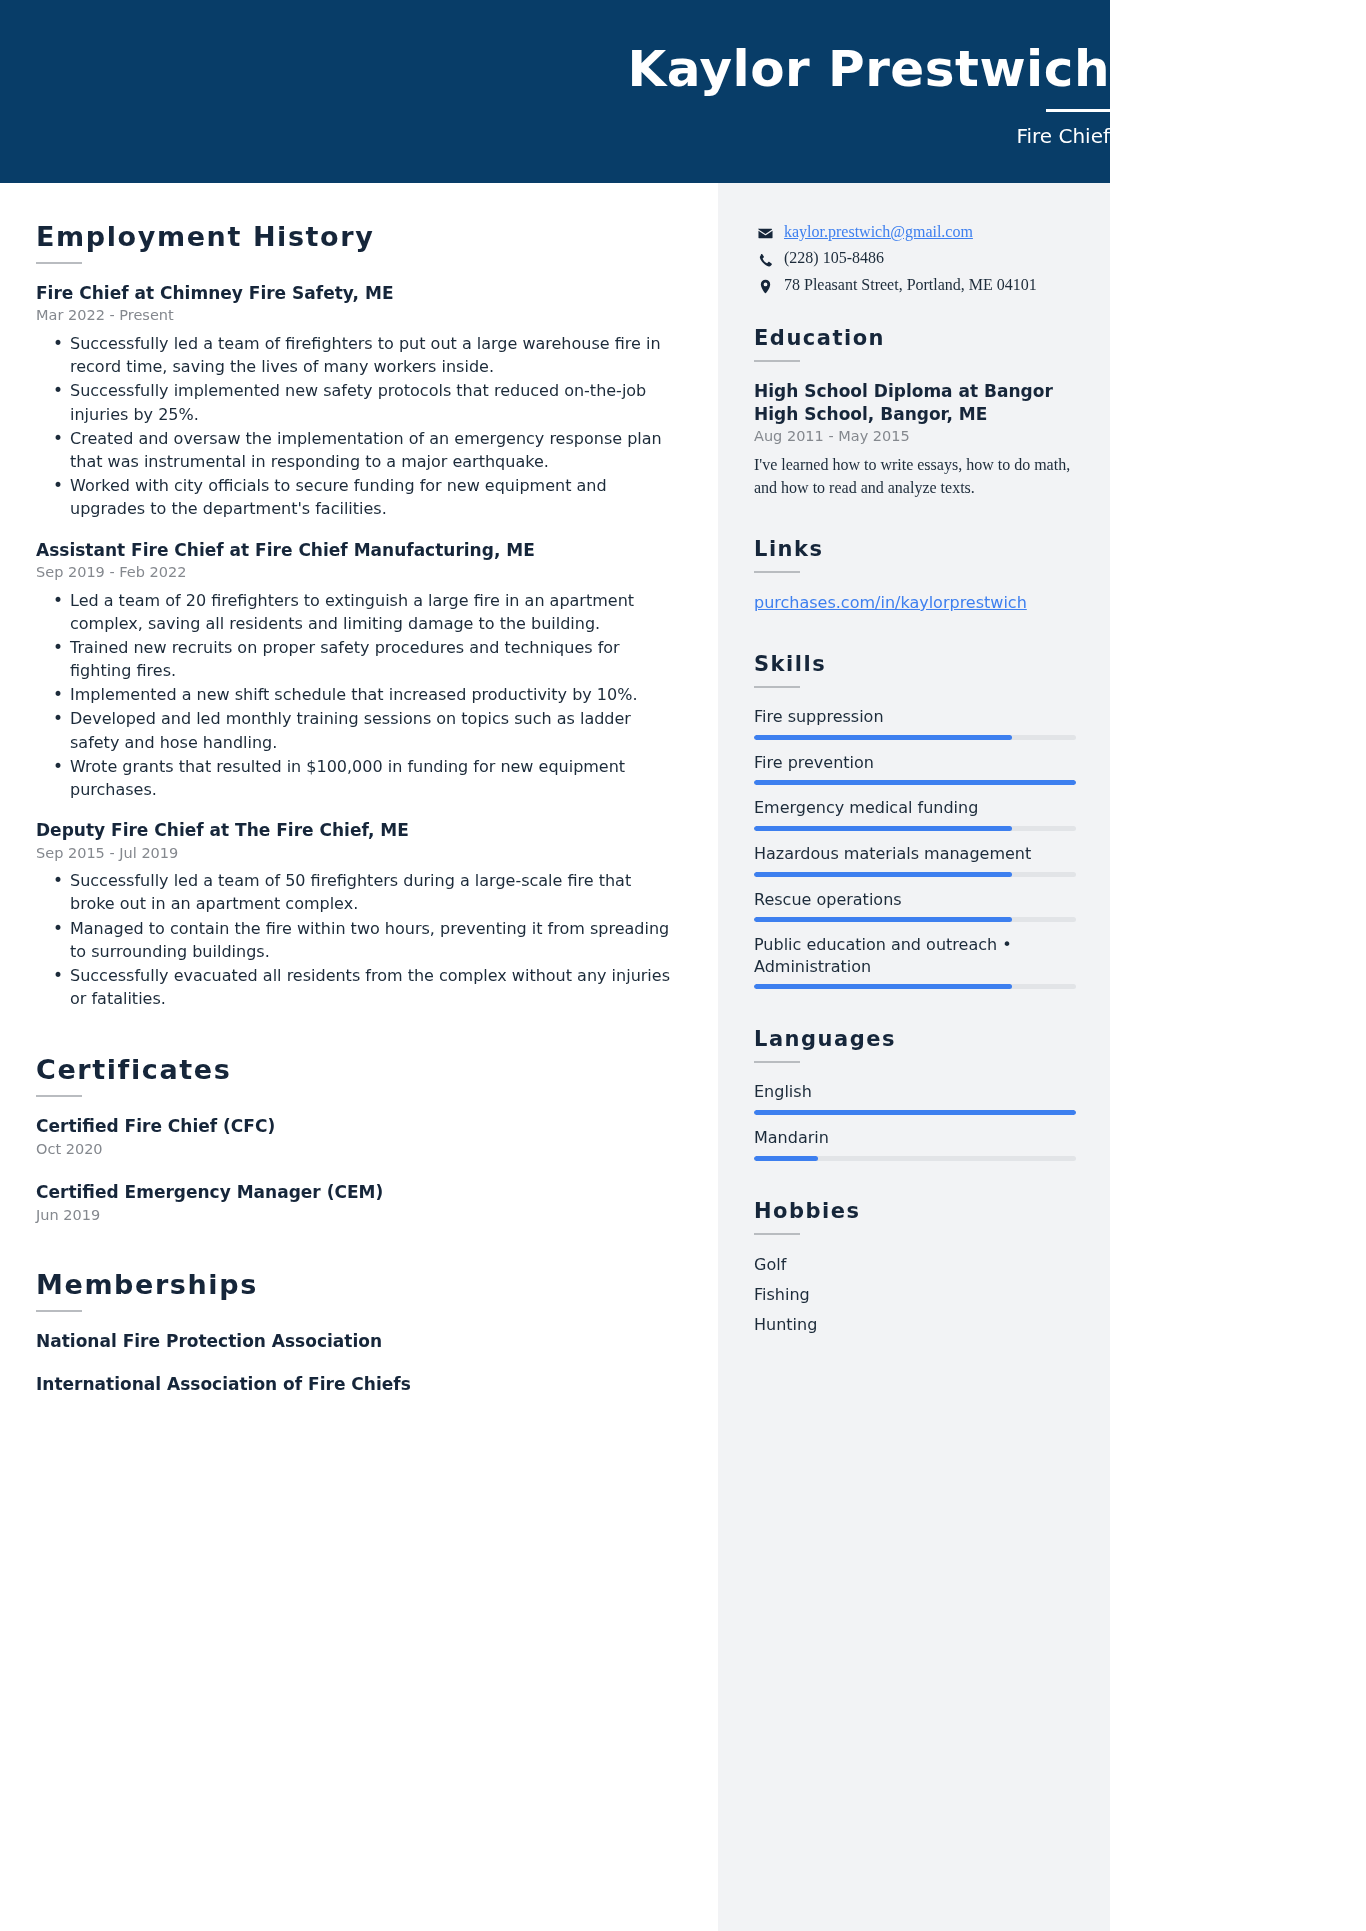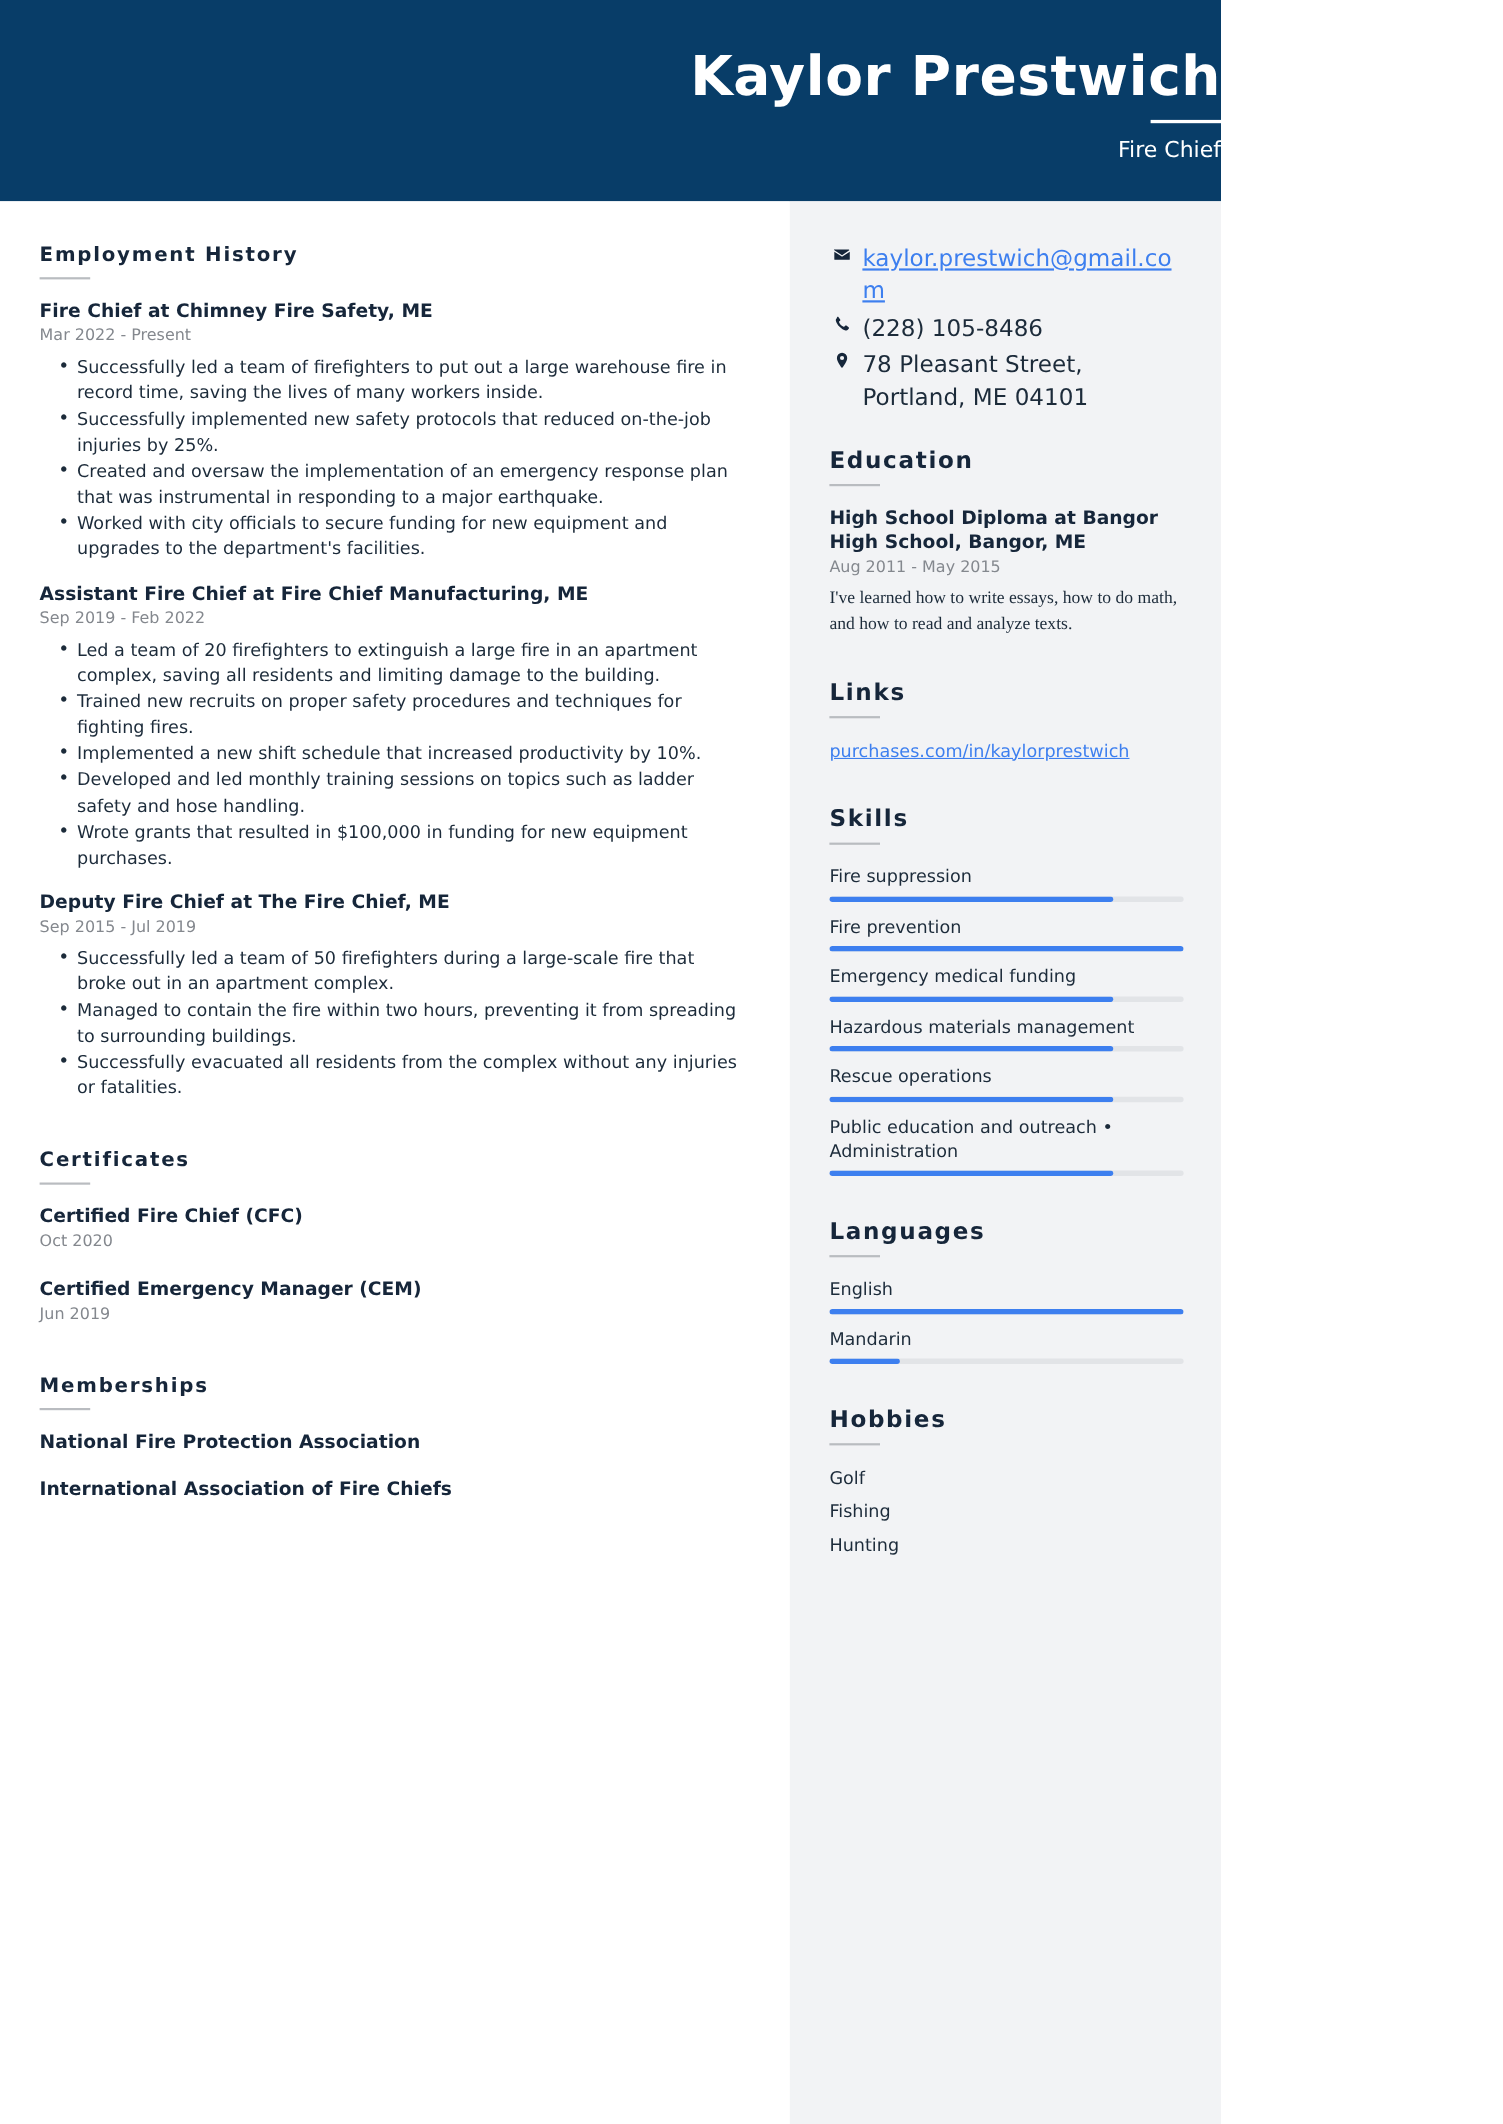--- a/index.html
+++ b/index.html
@@ -71,21 +71,21 @@
     box-sizing: border-box;
     padding: 38px 34px 40px 36px;
     background: #f2f3f5;
   }
 
   
   .section {
     margin-bottom: 30px;
   }
   .section-title {
-    font-size: 18px;
+    font-size: 27px;
     font-weight: 700;
     letter-spacing: 1.6px;
     color: #16263a;
     margin: 0 0 10px 0;
   }
   .side-col .section-title {
     font-size: 21px;
     letter-spacing: 1.5px;
   }
   .section-rule {
@@ -144,25 +144,26 @@
   }
 
   
   .contact-list {
     margin: 0 0 30px 0;
     padding: 0;
     list-style: none;
   }
   .contact-row {
     display: flex;
-    align-items: flex-start;
+    align-items: center;
     margin-bottom: 4px;
-    font-size: 21px;
+    font-size: 16px;
     line-height: 1.4;
     color: #1c2b3a;
+    font-family: Liberation Serif, serif;
   }
   .contact-icon {
     width: 22px;
     min-width: 22px;
     margin-right: 8px;
     display: inline-flex;
     justify-content: center;
     align-items: flex-start;
     padding-top: 3px;
     color: #16263a;

